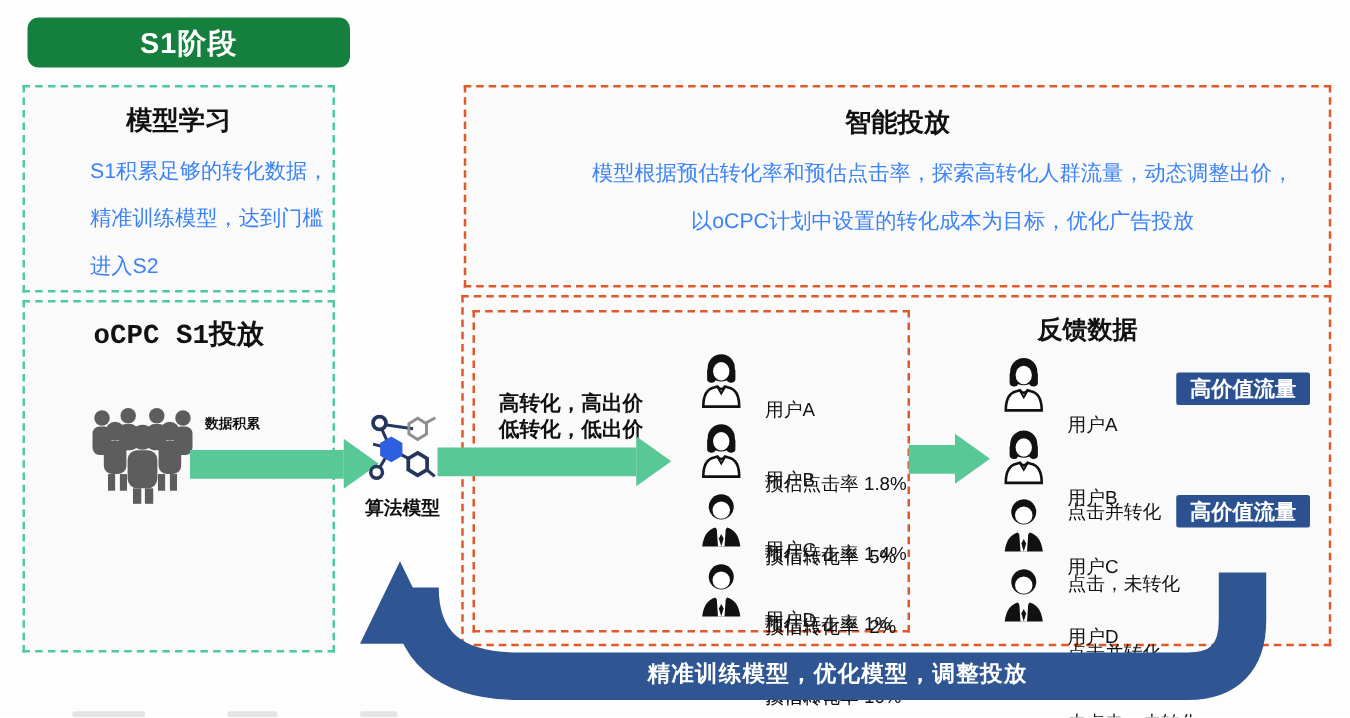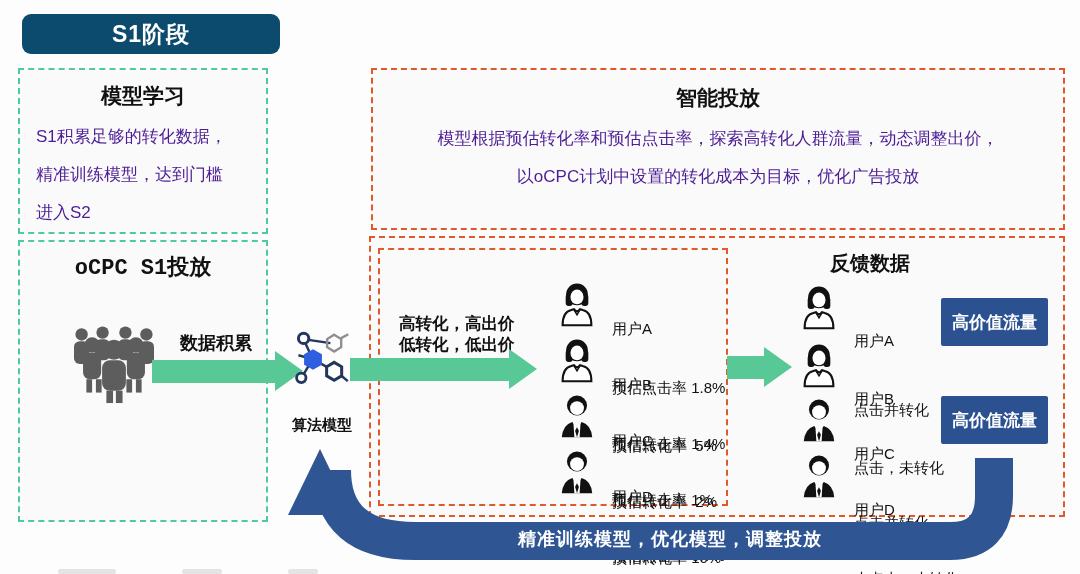--- a/index.html
+++ b/index.html
@@ -2,40 +2,40 @@
 <html><head>
 <meta charset="utf-8">
 <style>
   html,body{margin:0;padding:0;background:#ffffff;}
   .canvas{
     position:relative;width:1080px;height:574px;overflow:hidden;
     font-family:"Liberation Sans","DejaVu Sans",sans-serif;
     background:#fdfdfd;color:#1c1c1c;
   }
   .hdr{
-    position:absolute;height:40px;background:#0c4a6e;border-radius:9px;
+    position:absolute;height:40px;background:#15803d;border-radius:9px;
     color:#fff;font-weight:bold;font-size:23px;display:flex;
     align-items:center;justify-content:center;letter-spacing:1px;
   }
   .dashed{position:absolute;background:#fafafa;}
   .g-dash{border:2px dashed #4ec9a0;}
   .o-dash{border:2px dashed #e0592b;}
   .box-title{position:absolute;font-weight:bold;color:#111;text-align:center;font-family:Liberation Mono, monospace;}
-  .body-lines{position:absolute;font-size:17px;color:#4c1d95;}
+  .body-lines{position:absolute;font-size:17px;color:#3b82f6;margin-left:36px;}
   .ml-line{line-height:38px;white-space:pre;}
   .smart-line{line-height:38px;text-align:center;white-space:pre;}
   .garrow-body{position:absolute;height:23px;background:#57c896;}
   .garrow-head{position:absolute;width:0;height:0;border-top:20px solid transparent;
     border-bottom:20px solid transparent;border-left:28px solid #57c896;}
   .lbl{position:absolute;font-weight:bold;color:#111;}
   .user-row{position:absolute;display:flex;align-items:flex-start;}
   .uicon{width:42px;height:47px;flex:0 0 42px;margin-right:14px;}
   .utext{font-size:15px;line-height:19.5px;color:#111;white-space:pre;}
   .badge{
-    position:absolute;width:107px;height:48px;background:#2c5191;color:#fff;
+    position:absolute;width:107px;height:26px;background:#2c5191;color:#fff;
     font-weight:bold;font-size:17px;display:flex;align-items:center;
     justify-content:center;border-radius:2px;
   }
   .loop-svg{position:absolute;left:0;top:0;width:1080px;height:574px;pointer-events:none;}
   .loop-label{
     position:absolute;left:420px;top:527px;width:500px;text-align:center;
     color:#fff;font-weight:bold;font-size:18px;letter-spacing:1px;z-index:6;
   }
   .smudge{position:absolute;height:5px;background:#e4e4e4;border-radius:2px;top:569px;}
   .z5{z-index:5;}
@@ -124,28 +124,28 @@
     <div class="smart-line">模型根据预估转化率和预估点击率，探索高转化人群流量，动态调整出价，</div>
     <div class="smart-line">以oCPC计划中设置的转化成本为目标，优化广告投放</div>
   </div>
 
   <div class="dashed g-dash" style="left:18px;top:240px;width:246px;height:278px;"></div>
   <div class="box-title" style="left:18px;top:252px;width:250px;font-size:22px;">oCPC S1投放</div>
   <svg class="z5" style="position:absolute;left:66px;top:324px;width:96px;height:80px;">
       <use href="#icon-crowd"></use>
     </svg>
 
-  <div class="lbl" style="left:180px;top:331px;font-size:18px;z-index:5;font-family:Liberation Serif, serif;">数据积累</div>
+  <div class="lbl" style="left:164px;top:331px;font-size:11px;z-index:5;font-family:Liberation Serif, serif;">数据积累</div>
   <div class="garrow-body z5" style="left:152px;top:360px;width:123px;"></div>
   <div class="garrow-head z5" style="left:275px;top:351px;"></div>
 
   <svg class="z5" style="position:absolute;left:290px;top:328px;width:62px;height:64px;">
       <use href="#icon-molecule"></use>
     </svg>
-  <div class="lbl" style="left:280px;top:397px;width:84px;text-align:center;font-size:15px;z-index:5;margin-top:19px;">算法模型</div>
+  <div class="lbl" style="left:280px;top:397px;width:84px;text-align:center;font-size:15px;z-index:5;">算法模型</div>
 
   <div class="dashed o-dash" style="left:369px;top:236px;width:692px;height:277px;"></div>
 
   <div class="dashed o-dash" style="left:378px;top:248px;width:346px;height:254px;background:transparent;"></div>
 
   <div class="lbl" style="left:399px;top:313px;font-size:16.5px;line-height:21px;z-index:5;">
     <div>高转化，高出价</div>
     <div>低转化，低出价</div>
   </div>
   <div class="garrow-body z5" style="left:350px;top:358px;width:159px;"></div>

